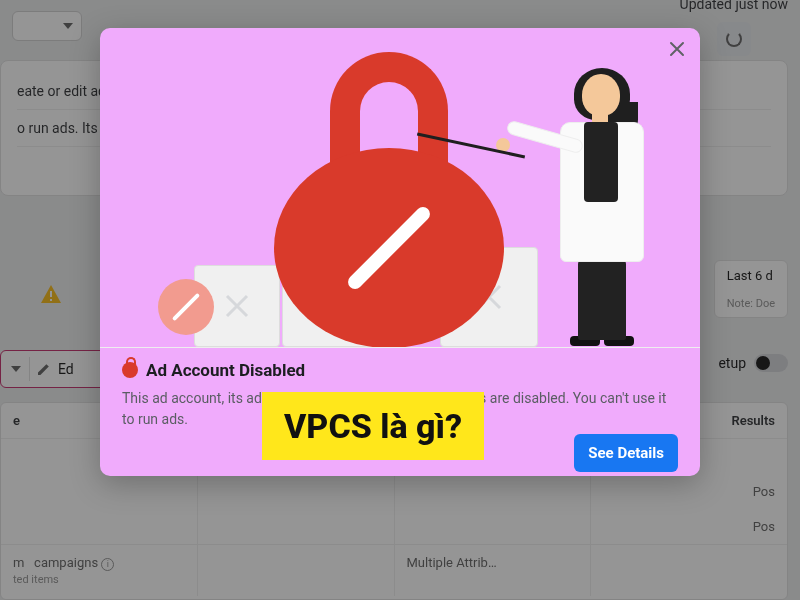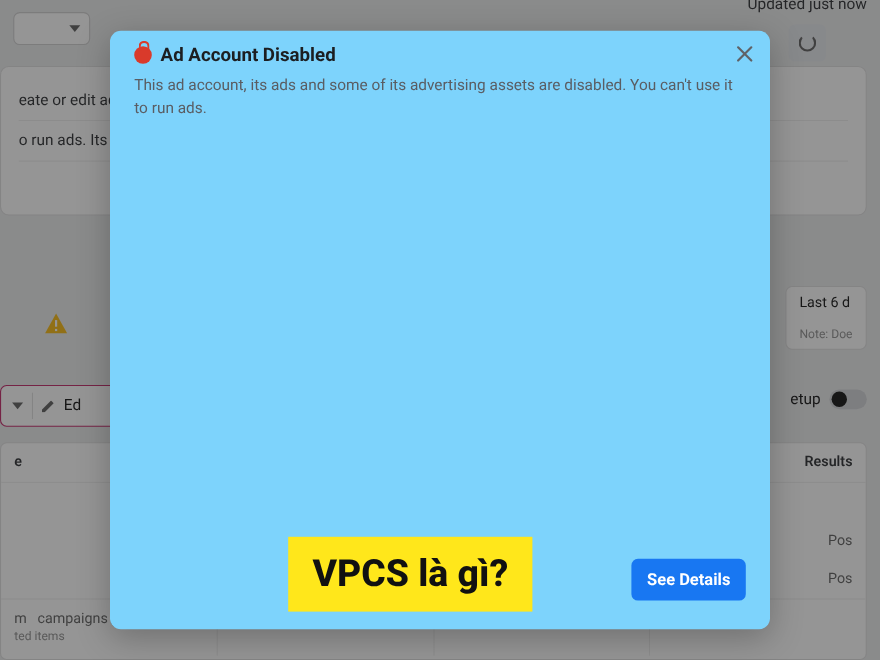--- a/index.html
+++ b/index.html
@@ -34,21 +34,21 @@
 .bg-td { display: flex; }
 .bg-td-cell { flex: 1; font-size: 13px; color: #555; padding: 10px 12px; border-right: 1px solid #eee; text-align: right; }
 .bg-td-cell:last-child { border-right: none; }
 
 .bg-warn { position: absolute; top: 284px; left: 40px; color: #f7b500; }
 
 
 .dim { position: absolute; inset: 0; background: rgba(50,50,50,0.45); }
 
 
-.modal { position: absolute; top: 28px; left: 100px; width: 600px; height: 544px; background: #7dd3fc; border-radius: 10px; box-shadow: 0 8px 30px rgba(0,0,0,0.25); display: flex; flex-direction: row; }
+.modal { position: absolute; top: 28px; left: 100px; width: 600px; height: 448px; background: #f0abfc; border-radius: 10px; box-shadow: 0 8px 30px rgba(0,0,0,0.25); display: flex; flex-direction: column; }
 .modal-close { position: absolute; top: 12px; right: 14px; cursor: pointer; color: #606266; }
 .illus { height: 320px; position: relative; overflow: hidden; border-bottom: 1px solid #eee; }
 .box { position: absolute; background: #f0f0f0; border: 1px solid #ddd; border-radius: 4px; display: flex; align-items: center; justify-content: center; }
 .box .xmark { color: #cfd1d4; }
 
 .lock-small { position: absolute; bottom: 12px; left: 58px; width: 56px; height: 56px; background: #f29b8f; border-radius: 50%; display: flex; align-items: center; justify-content: center; }
 .lock-small::before { content: ""; position: absolute; width: 36px; height: 4px; background: #fff; border-radius: 4px; transform: rotate(-45deg); }
 
 .big-lock { position: absolute; left: 174px; top: 24px; width: 230px; height: 296px; }
 .big-lock .shackle { position: absolute; top: 0; left: 56px; width: 118px; height: 120px; border: 30px solid #d93a2b; border-bottom: none; border-radius: 70px 70px 0 0; }
@@ -68,21 +68,21 @@
 .person .legs { position: absolute; top: 184px; left: 54px; width: 48px; height: 82px; background: #222; border-radius: 6px 6px 2px 2px; z-index: 1; }
 .person .foot1 { position: absolute; top: 262px; left: 46px; width: 30px; height: 10px; background: #111; border-radius: 4px; }
 .person .foot2 { position: absolute; top: 262px; left: 80px; width: 30px; height: 10px; background: #111; border-radius: 4px; }
 
 .modal-body { padding: 12px 22px 0 22px; }
 .mb-title { display: flex; align-items: center; gap: 8px; font-size: 17px; font-weight: 700; color: #1c1e21; }
 .mb-lockicon { width: 16px; height: 16px; background: #d93a2b; border-radius: 50%; position: relative; }
 .mb-lockicon::before { content: ""; position: absolute; top: -5px; left: 4px; width: 6px; height: 7px; border: 2px solid #d93a2b; border-bottom: none; border-radius: 5px 5px 0 0; }
 .mb-desc { font-size: 14px; color: #5a5d63; margin-top: 8px; line-height: 1.5; }
 
-.modal-foot { position: absolute; bottom: 26px; right: 22px; display: flex; align-items: flex-end; gap: 14px; margin-left: 27px; }
+.modal-foot { position: absolute; bottom: 4px; right: 22px; display: flex; align-items: flex-end; gap: 14px; margin-left: 27px; }
 .see-btn { background: #1877f2; color: #fff; font-weight: 700; font-size: 15px; padding: 10px 14px; border: none; border-radius: 6px; cursor: pointer; }
 
 .badge { position: absolute; bottom: 16px; left: 162px; background: #ffe71b; color: #111; font-weight: 800; font-size: 34px; padding: 14px 22px; }
 
 .chev { width: 0; height: 0; border-left: 5px solid transparent; border-right: 5px solid transparent; border-top: 6px solid #555; }
 .boxicon { width: 14px; height: 14px; border: 1.5px solid #555; border-radius: 2px; }
 .refresh-icn { width: 16px; height: 16px; border: 2px solid #555; border-top-color: transparent; border-radius: 50%; position: relative; }
 .pencil { width: 12px; height: 12px; background: #555; clip-path: polygon(0 80%, 70% 10%, 90% 30%, 20% 100%, 0 100%); }
 .info { display:inline-block; width:13px; height:13px; border:1.3px solid #888; border-radius:50%; font-size:9px; line-height:11px; text-align:center; color:#888; }
 </style>

